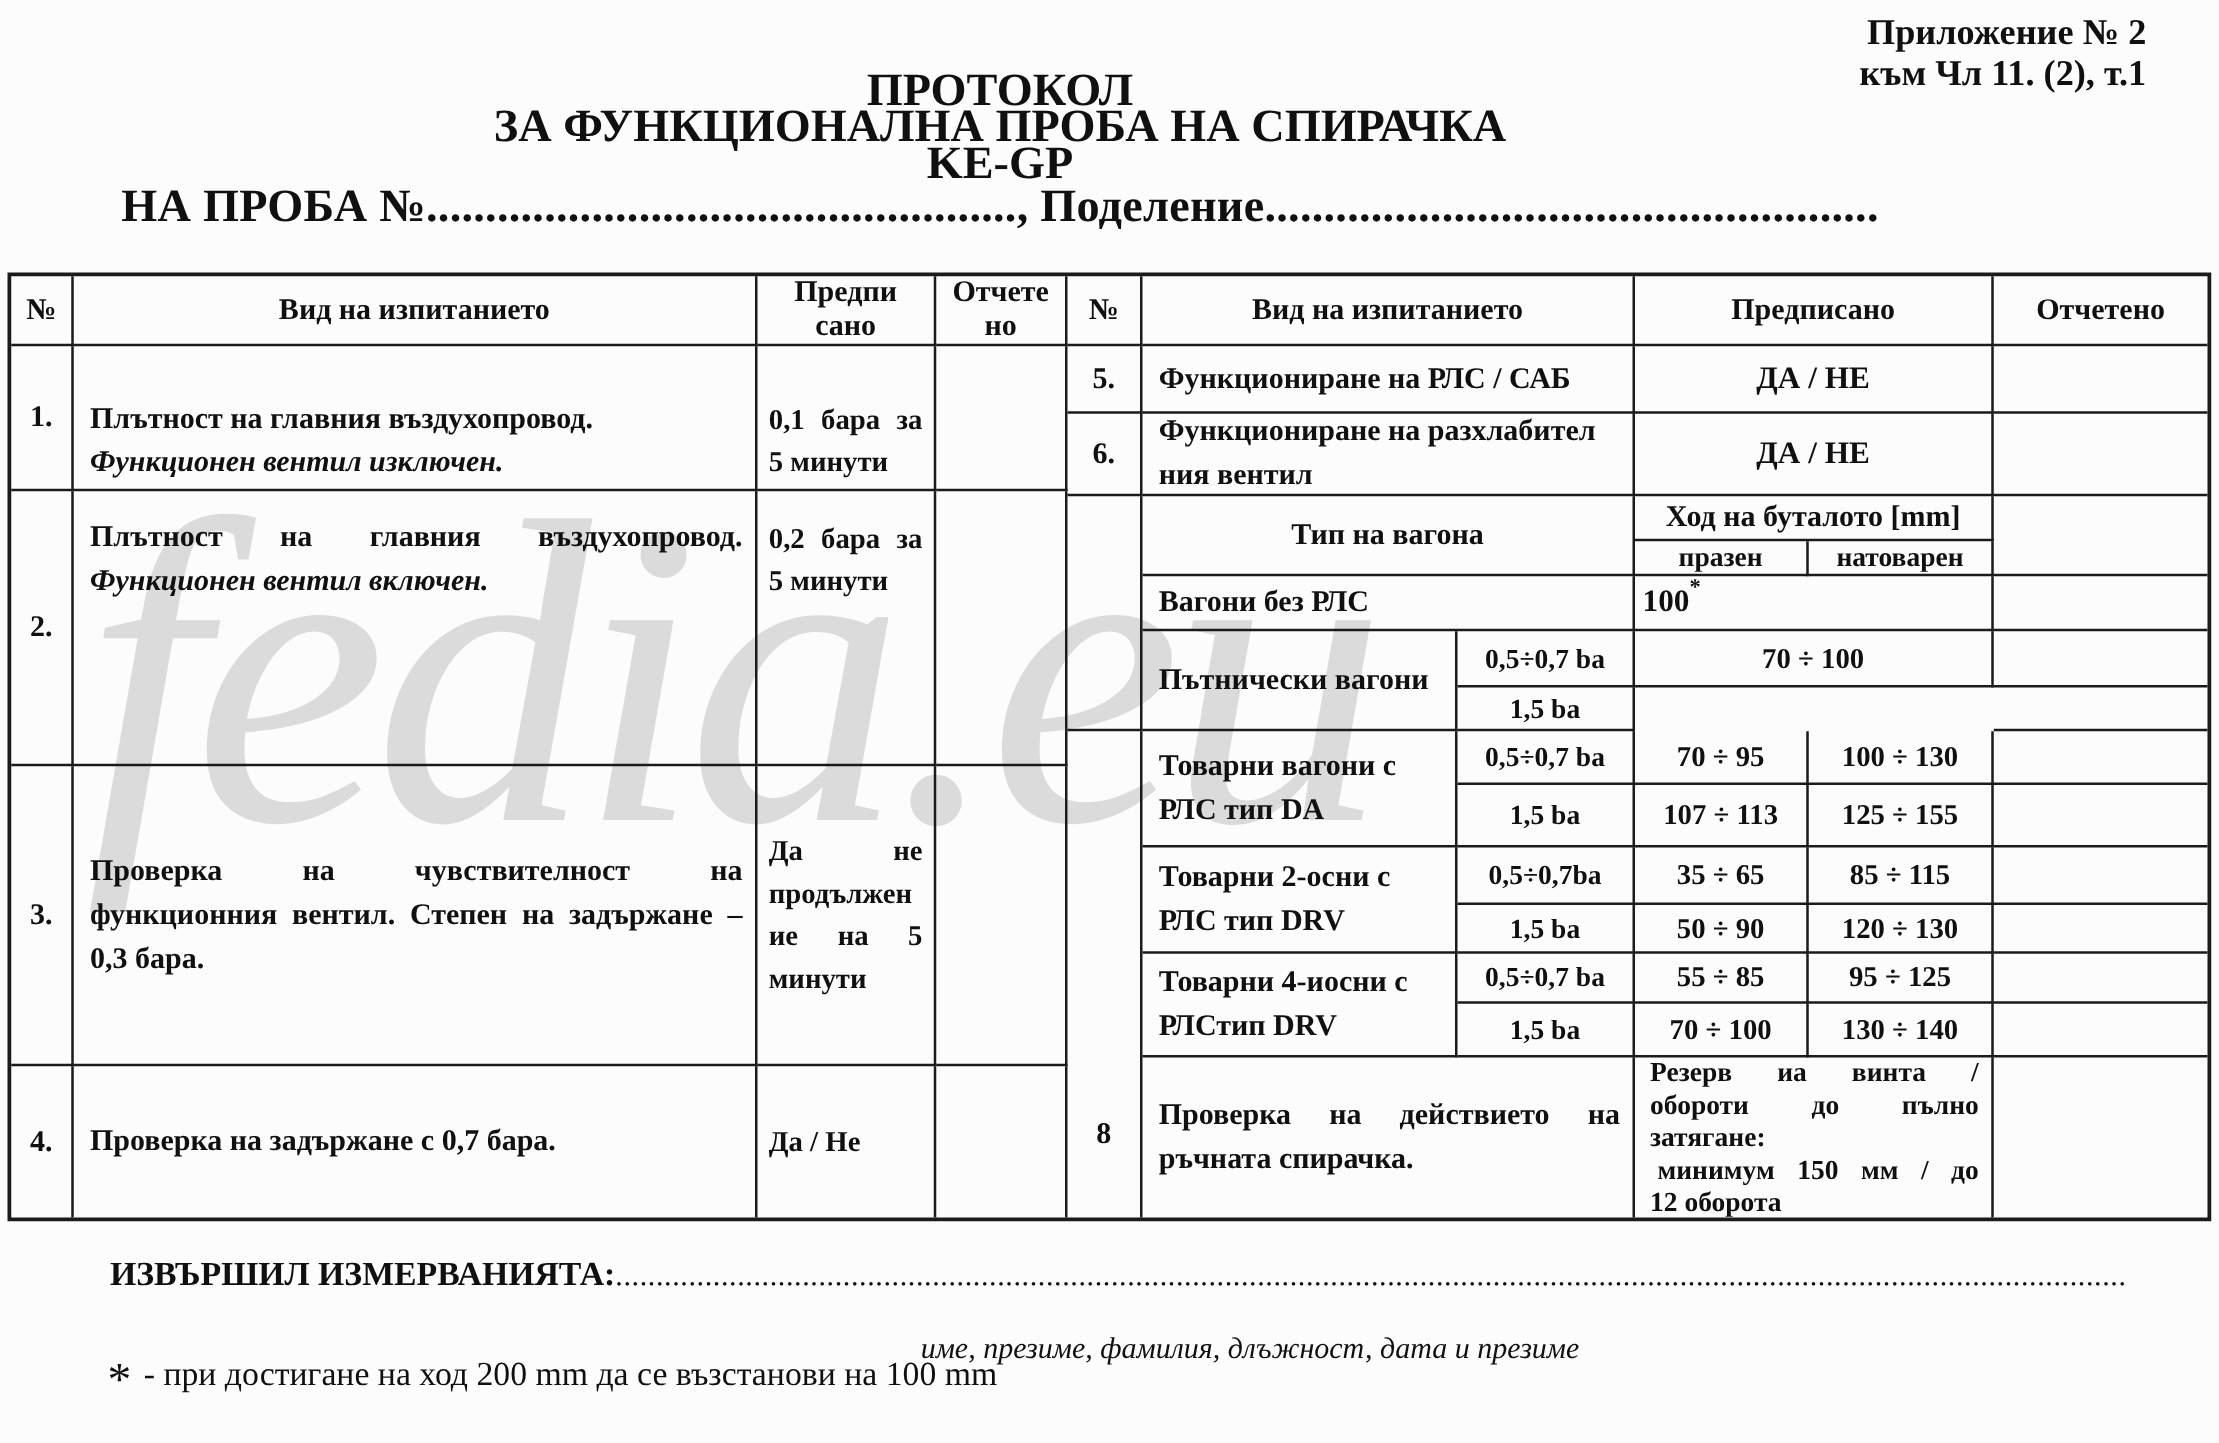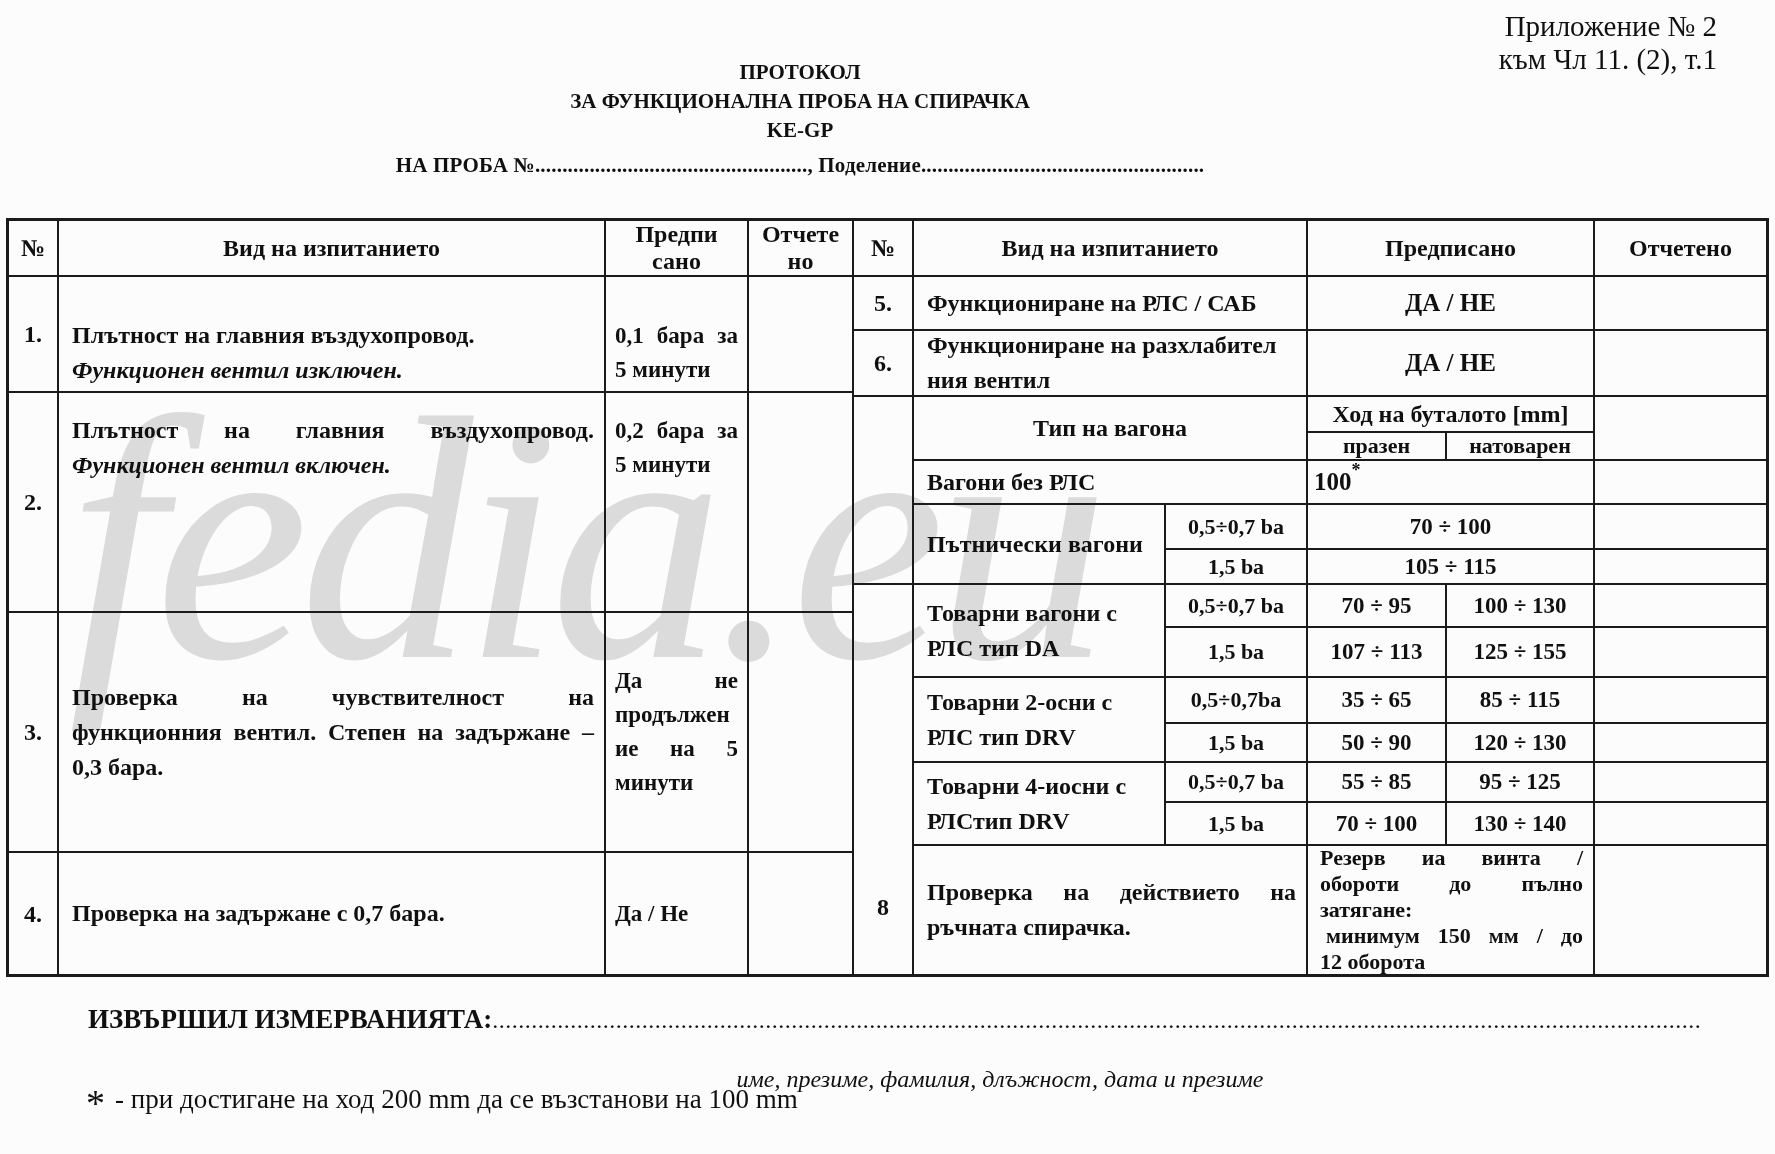--- a/index.html
+++ b/index.html
@@ -17,25 +17,25 @@
   .watermark{
     position:absolute;left:68px;top:366px;z-index:0;
     font-family:"Liberation Serif","DejaVu Serif",serif;
     font-style:italic;font-size:348px;line-height:1;letter-spacing:-10px;
     color:rgba(20,20,20,0.14);white-space:nowrap;user-select:none;
   }
   .content{position:relative;z-index:1;}
   
   .annex{
     position:absolute;top:10px;right:58px;text-align:right;
-    font-weight:normal;font-size:29px;line-height:33px;
+    font-weight:bold;font-size:29px;line-height:33px;
   }
   .title-block{
     position:absolute;top:58px;left:0;width:1600px;text-align:center;
-    font-weight:bold;font-size:21px;line-height:29px;
+    font-weight:bold;font-size:37px;line-height:29px;
   }
   .title-block .wagon-line{margin-top:6px;letter-spacing:0.2px;}
   
   .tablewrap{
     position:absolute;top:218px;left:6px;display:flex;
     border:3px solid var(--ln);
   }
   .grid{display:grid;}
   .tbl-left{
     grid-template-columns:50px 547px 143px 105px;
@@ -192,21 +192,20 @@
         <div class="cell val val-big" style="grid-area:6/4/7/6">
           <div class="ln" style="text-align:left"><span>100</span><span class="sup-note">*</span></div>
         </div>
         <div class="cell nr" style="grid-area:6/6"></div>
 
         <div class="cell left-al desc" style="grid-area:7/2/9/3">Пътнически вагони</div>
         <div class="cell pr-cell" style="grid-area:7/3">0,5÷0,7 ba</div>
         <div class="cell val" style="grid-area:7/4/8/6">70 ÷ 100</div>
         <div class="cell nr" style="grid-area:7/6"></div>
         <div class="cell pr-cell" style="grid-area:8/3">1,5 ba</div>
-        <div class="cell val" style="grid-area:8/4/9/6">105 ÷ 115</div>
         <div class="cell nr" style="grid-area:8/6"></div>
 
         <div class="cell num8 nb" style="grid-area:9/1/16/2">8</div>
 
         <div class="cell left-al desc" style="grid-area:9/2/11/3">
           <div class="ln">Товарни вагони с</div>
           <div class="ln">РЛС тип DA</div>
         </div>
         <div class="cell pr-cell" style="grid-area:9/3">0,5÷0,7 ba</div>
         <div class="cell val" style="grid-area:9/4">70 ÷ 95</div>

